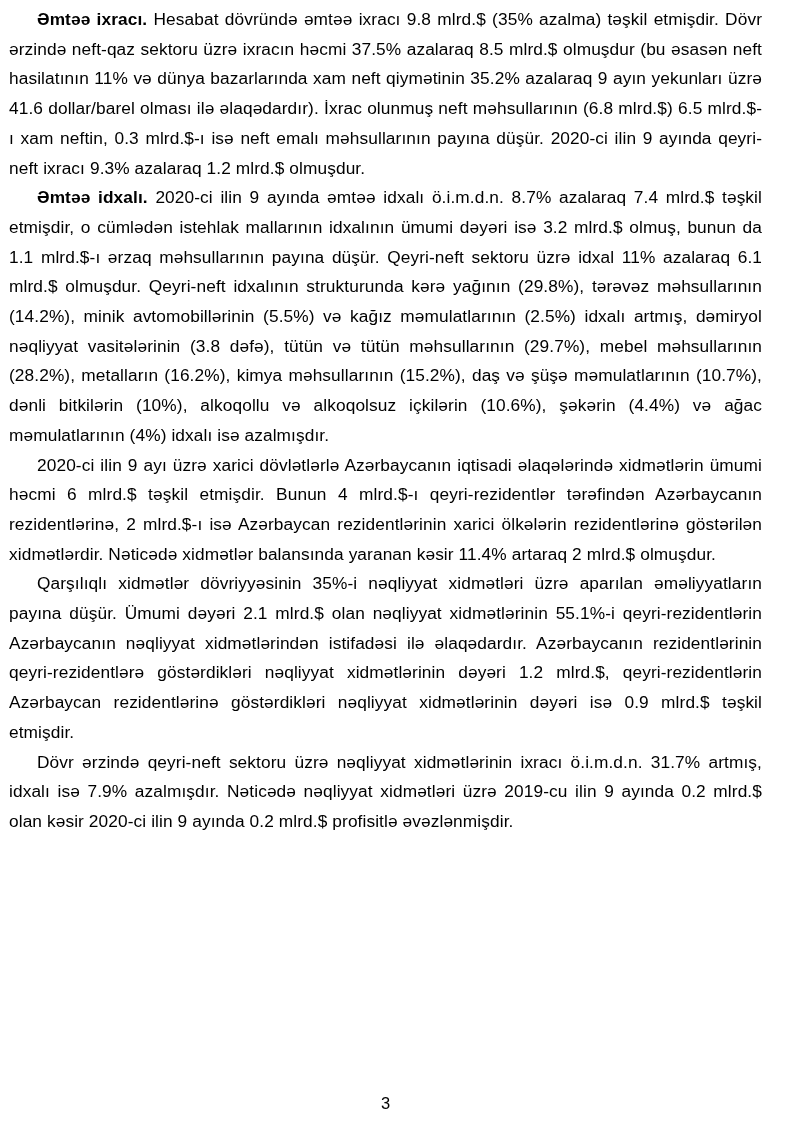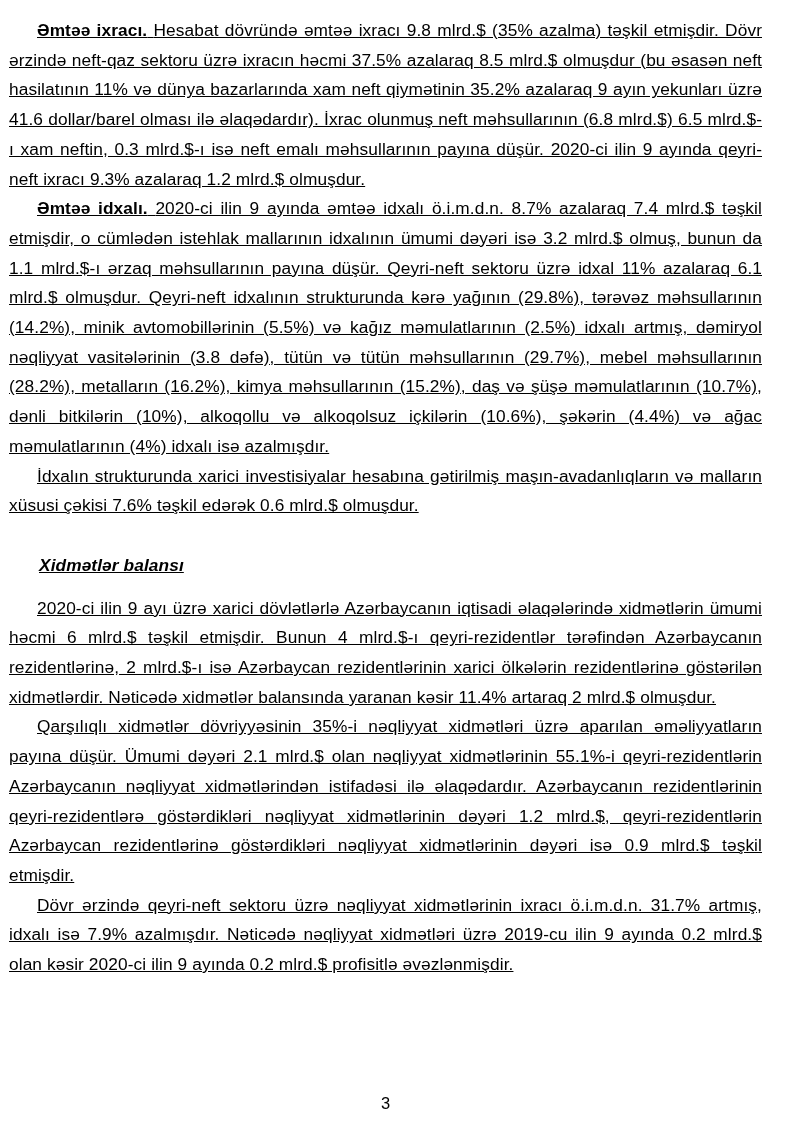--- a/index.html
+++ b/index.html
@@ -16,27 +16,26 @@
     overflow: hidden;
   }
   .page {
     position: absolute;
     inset: 0;
     background: #ffffff;
   }
   .textblock {
     position: absolute;
     left: 9px;
-    top: 16px;
+    top: 5px;
     width: 753px;
     font-size: 17.3px;
     line-height: 29.7px;
     text-align: justify;
     letter-spacing: 0.1px;
-    text-decoration: underline;
   }
   p.para {
     margin: 0;
     padding: 0;
     text-indent: 28px;
   }
   .lead {
     font-weight: bold;
   }
   .subheading {
@@ -62,23 +61,21 @@
 <body>
 
 <div class="page">
 
   <div class="textblock">
 
     <p class="para"><span class="lead">Əmtəə ixracı.</span> <span>Hesabat dövründə əmtəə ixracı 9.8 mlrd.$ (35% azalma) təşkil etmişdir. Dövr ərzində neft-qaz sektoru üzrə ixracın həcmi 37.5% azalaraq 8.5 mlrd.$ olmuşdur (bu əsasən neft hasilatının 11% və dünya bazarlarında xam neft qiymətinin 35.2% azalaraq 9 ayın yekunları üzrə 41.6 dollar/barel olması ilə əlaqədardır). İxrac olunmuş neft məhsullarının (6.8 mlrd.$) 6.5 mlrd.$-ı xam neftin, 0.3 mlrd.$-ı isə neft emalı məhsullarının payına düşür. 2020-ci ilin 9 ayında qeyri-neft ixracı 9.3% azalaraq 1.2 mlrd.$ olmuşdur.</span></p>
 
     <p class="para"><span class="lead">Əmtəə idxalı.</span> <span>2020-ci ilin 9 ayında əmtəə idxalı ö.i.m.d.n. 8.7% azalaraq 7.4 mlrd.$ təşkil etmişdir, o cümlədən istehlak mallarının idxalının ümumi dəyəri isə 3.2 mlrd.$ olmuş, bunun da 1.1 mlrd.$-ı ərzaq məhsullarının payına düşür. Qeyri-neft sektoru üzrə idxal 11% azalaraq 6.1 mlrd.$ olmuşdur. Qeyri-neft idxalının strukturunda kərə yağının (29.8%), tərəvəz məhsullarının (14.2%), minik avtomobillərinin (5.5%) və kağız məmulatlarının (2.5%) idxalı artmış, dəmiryol nəqliyyat vasitələrinin (3.8 dəfə), tütün və tütün məhsullarının (29.7%), mebel məhsullarının (28.2%), metalların (16.2%), kimya məhsullarının (15.2%), daş və şüşə məmulatlarının (10.7%), dənli bitkilərin (10%), alkoqollu və alkoqolsuz içkilərin (10.6%), şəkərin (4.4%) və ağac məmulatlarının (4%) idxalı isə azalmışdır.</span></p>
 
-    <p class="para">İdxalın strukturunda xarici investisiyalar hesabına gətirilmiş maşın-avadanlıqların və malların xüsusi çəkisi 7.6% təşkil edərək 0.6 mlrd.$ olmuşdur.</p>
 
-    <h2 class="subheading">Xidmətlər balansı</h2>
 
     <p class="para">2020-ci ilin 9 ayı üzrə xarici dövlətlərlə Azərbaycanın iqtisadi əlaqələrində xidmətlərin ümumi həcmi 6 mlrd.$ təşkil etmişdir. Bunun 4 mlrd.$-ı qeyri-rezidentlər tərəfindən Azərbaycanın rezidentlərinə, 2 mlrd.$-ı isə Azərbaycan rezidentlərinin xarici ölkələrin rezidentlərinə göstərilən xidmətlərdir. Nəticədə xidmətlər balansında yaranan kəsir 11.4% artaraq 2 mlrd.$ olmuşdur.</p>
 
 
     <p class="para">Qarşılıqlı xidmətlər dövriyyəsinin 35%-i nəqliyyat xidmətləri üzrə aparılan əməliyyatların payına düşür. Ümumi dəyəri 2.1 mlrd.$ olan nəqliyyat xidmətlərinin 55.1%-i qeyri-rezidentlərin Azərbaycanın nəqliyyat xidmətlərindən istifadəsi ilə əlaqədardır. Azərbaycanın rezidentlərinin qeyri-rezidentlərə göstərdikləri nəqliyyat xidmətlərinin dəyəri 1.2 mlrd.$, qeyri-rezidentlərin Azərbaycan rezidentlərinə göstərdikləri nəqliyyat xidmətlərinin dəyəri isə 0.9 mlrd.$ təşkil etmişdir.</p>
 
     <p class="para">Dövr ərzində qeyri-neft sektoru üzrə nəqliyyat xidmətlərinin ixracı ö.i.m.d.n. 31.7% artmış, idxalı isə 7.9% azalmışdır. Nəticədə nəqliyyat xidmətləri üzrə 2019-cu ilin 9 ayında 0.2 mlrd.$ olan kəsir 2020-ci ilin 9 ayında 0.2 mlrd.$ profisitlə əvəzlənmişdir.</p>
 
   </div>
 

